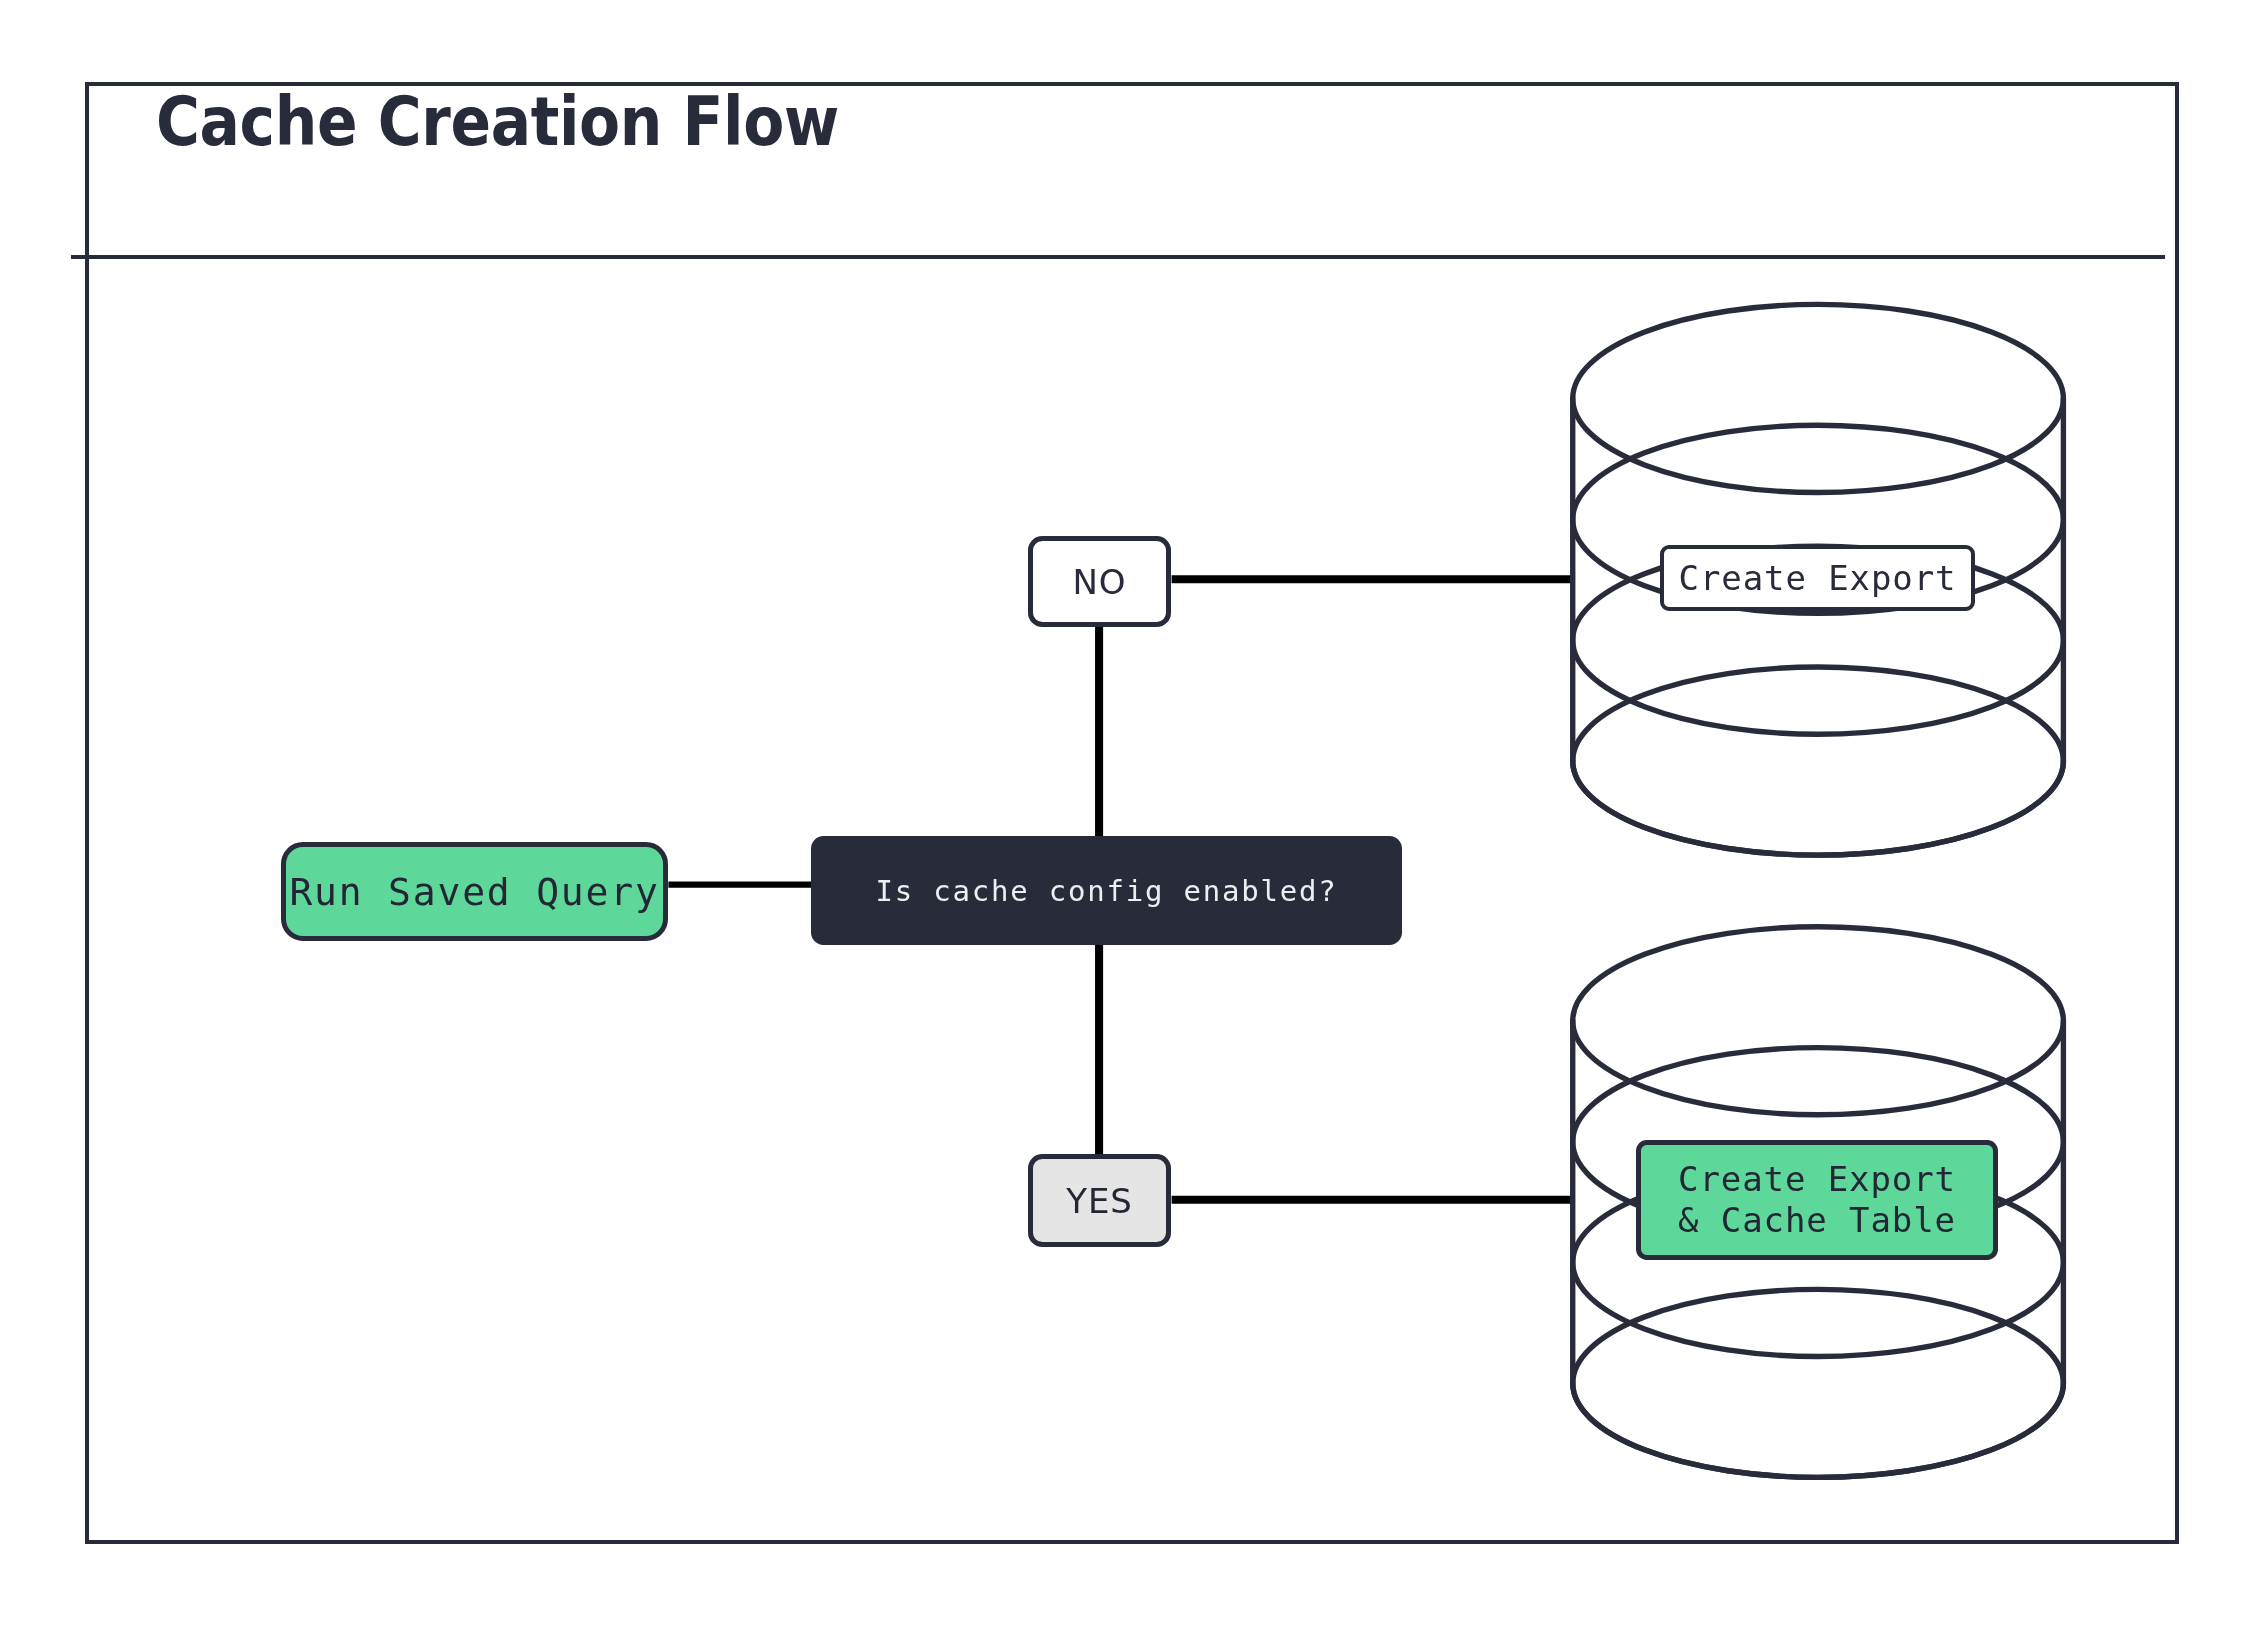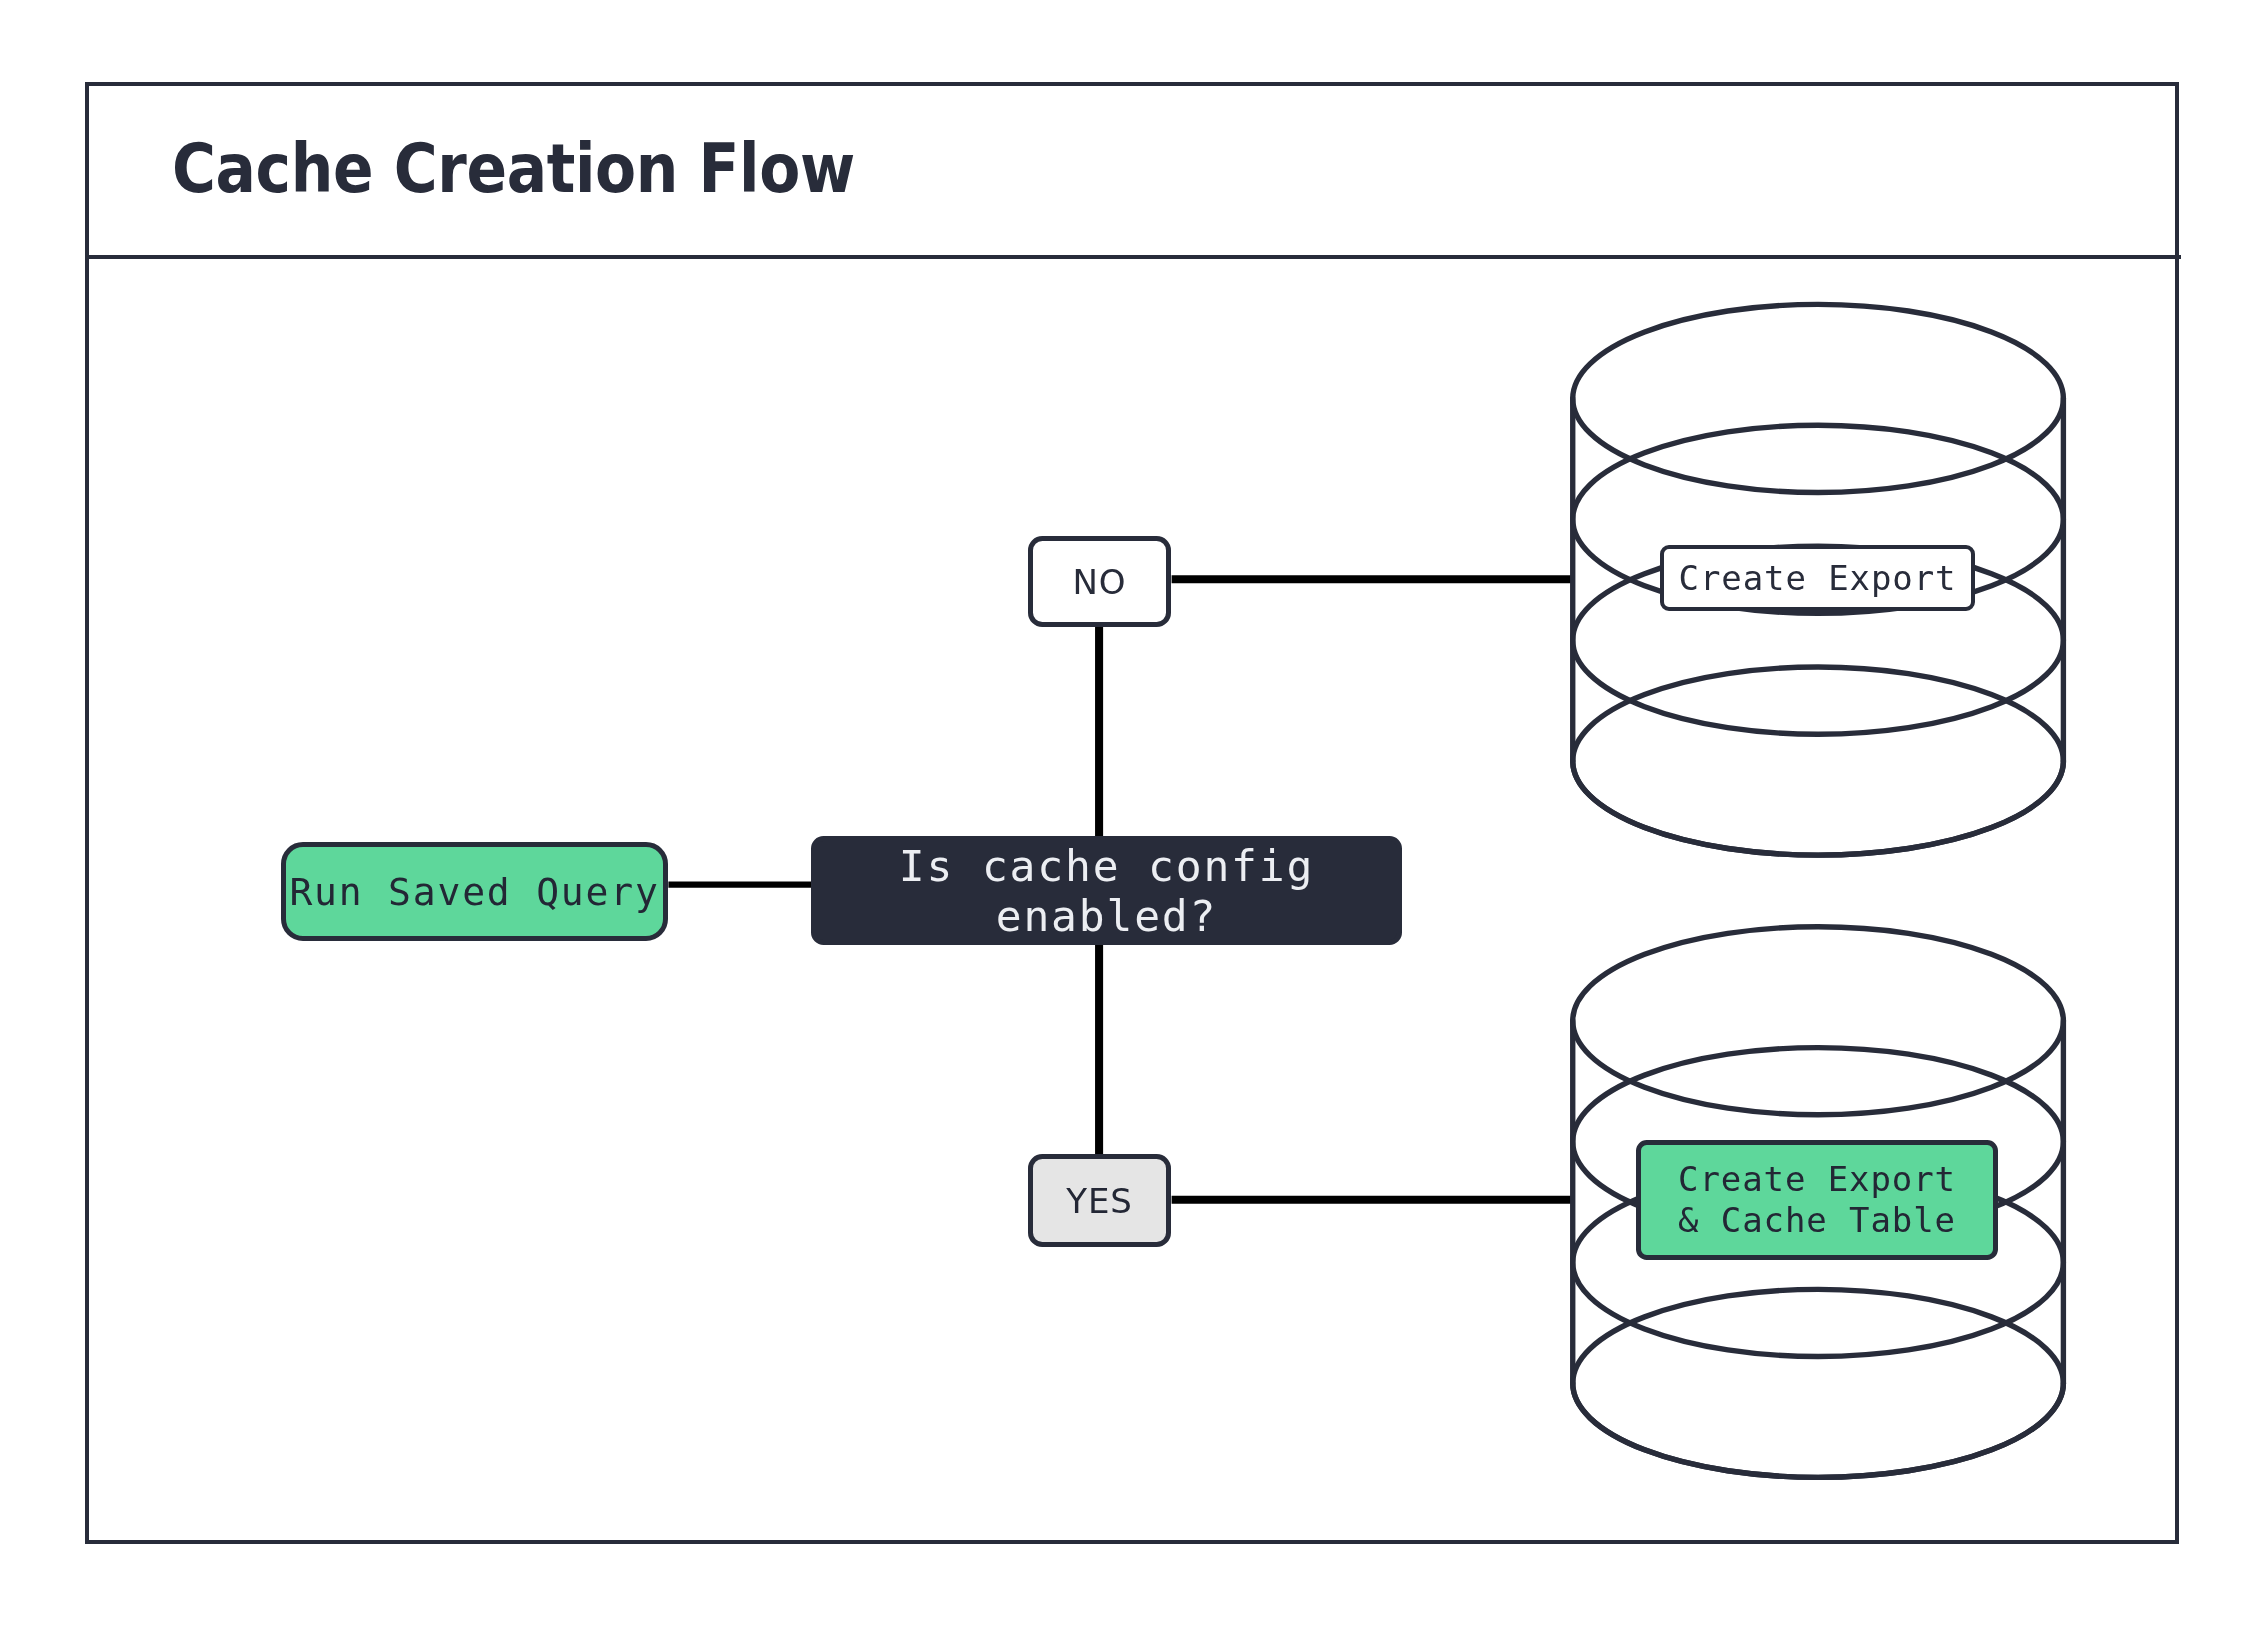--- a/index.html
+++ b/index.html
@@ -28,28 +28,27 @@
     top: 82px;
     width: 2094px;
     height: 1462px;
     border: 4.5px solid #282c3a;
     box-sizing: border-box;
     background: #ffffff;
   }
 
   .title-bar {
     position: absolute;
-    left: 87px;
+    left: 71px;
     top: 82px;
     width: 2094px;
     height: 177px;
     box-sizing: border-box;
     border-bottom: 4.5px solid #282c3a;
     display: flex;
-    align-items: center;
   }
 
   .diagram-title {
     margin-left: 85px;
     font-family: "DejaVu Sans", sans-serif;
     font-size: 68px;
     font-weight: 700;
     letter-spacing: -0.4px;
     color: #282c3a;
     white-space: nowrap;
@@ -94,21 +93,21 @@
   .node-decision {
     left: 811px;
     top: 836px;
     width: 591px;
     height: 109px;
     border-radius: 12.5px;
     background: #282c3a;
     border-color: #282c3a;
     color: #eceef2;
     font-family: "DejaVu Sans Mono", monospace;
-    font-size: 43px;
+    font-size: 29px;
     letter-spacing: 1.8px;
   }
 
   .node-no {
     left: 1028px;
     top: 536px;
     width: 143px;
     height: 91px;
     border-radius: 14.3px;
     background: #ffffff;

